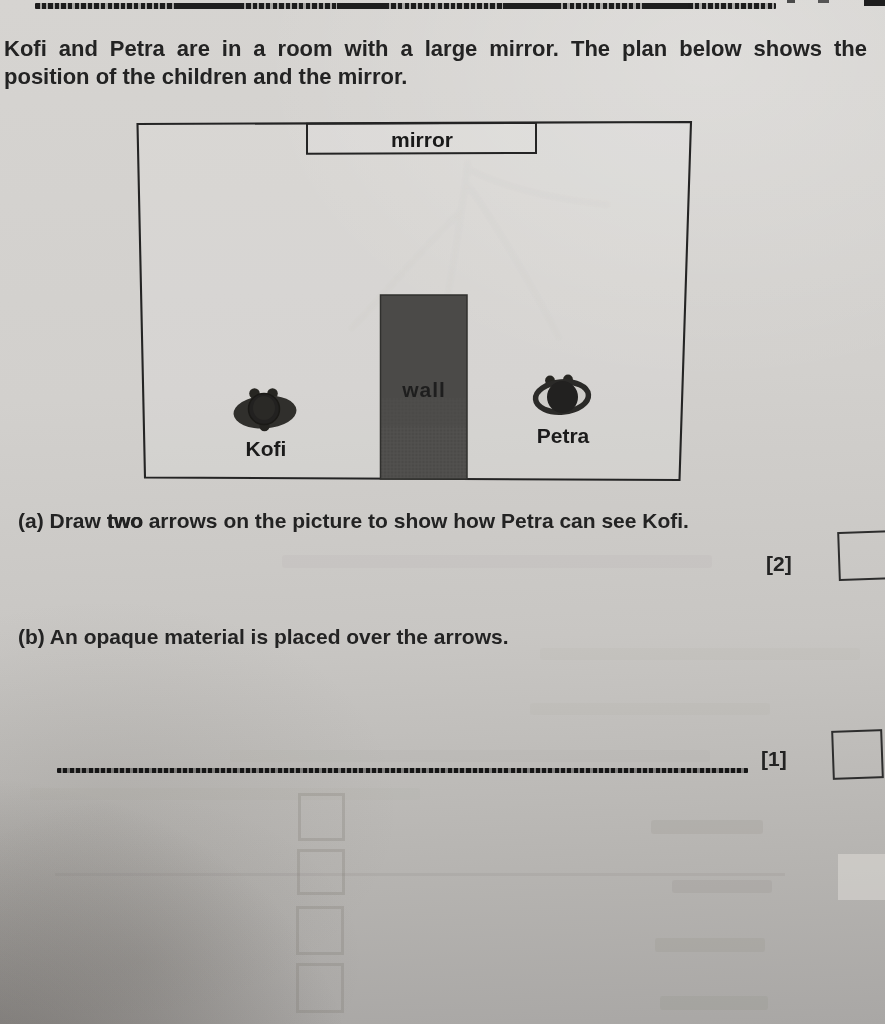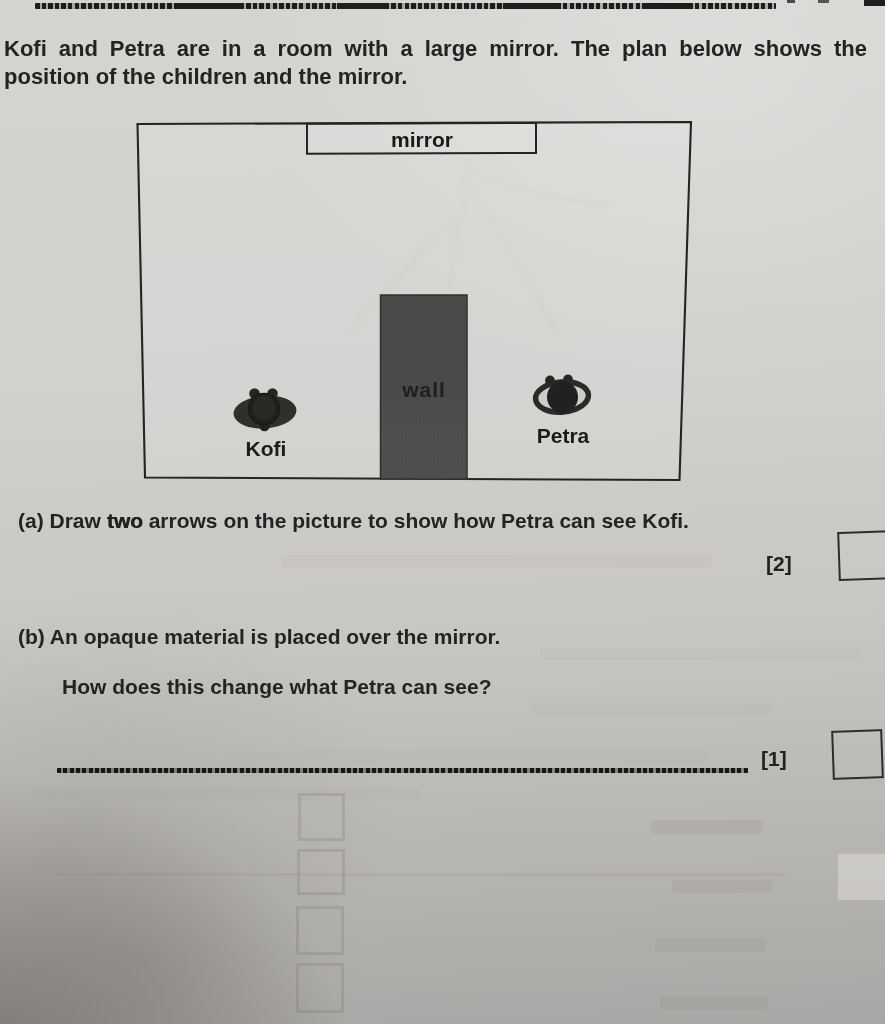--- a/index.html
+++ b/index.html
@@ -91,23 +91,22 @@
 
     <text x="563" y="443" font-size="21" font-weight="bold" text-anchor="middle" fill="#1b1b1b">Petra</text>
   </svg>
 
   <div class="t" style="left:18px;top:509px;font-size:21px;">(a) Draw <span style="text-shadow:0.6px 0 0 #111;">two</span> arrows on the picture to show how Petra can see Kofi.</div>
 
   <div class="t" style="left:766px;top:552px;font-size:21px;">[2]</div>
 
   <div style="position:absolute;left:838px;top:531px;width:57px;height:45px;border:2.5px solid #2d2d2d;transform:rotate(-2deg);"></div>
 
-  <div class="t" style="left:18px;top:625px;font-size:21px;">(b) An opaque material is placed over the mirror.</div>
+  <div class="t" style="left:18px;top:625px;font-size:21px;">(b) An opaque material is placed over the arrows.</div>
 
-  <div class="t" style="left:62px;top:675px;font-size:21px;">How does this change what Petra can see?</div>
 
   <div style="position:absolute;left:57px;top:768px;width:691px;height:5px;
     background:repeating-linear-gradient(90deg,#161616 0 4px,rgba(22,22,22,0.35) 4px 6.3px);border-radius:1px;"></div>
 
   <div class="t" style="left:761px;top:747px;font-size:21px;">[1]</div>
 
   <div style="position:absolute;left:832px;top:730px;width:47px;height:45px;border:2.5px solid #2d2d2d;transform:rotate(-2deg);"></div>
 
   <div class="ghost" style="left:298px;top:793px;width:41px;height:42px;border:3px solid rgba(112,108,102,0.22);"></div>
 

